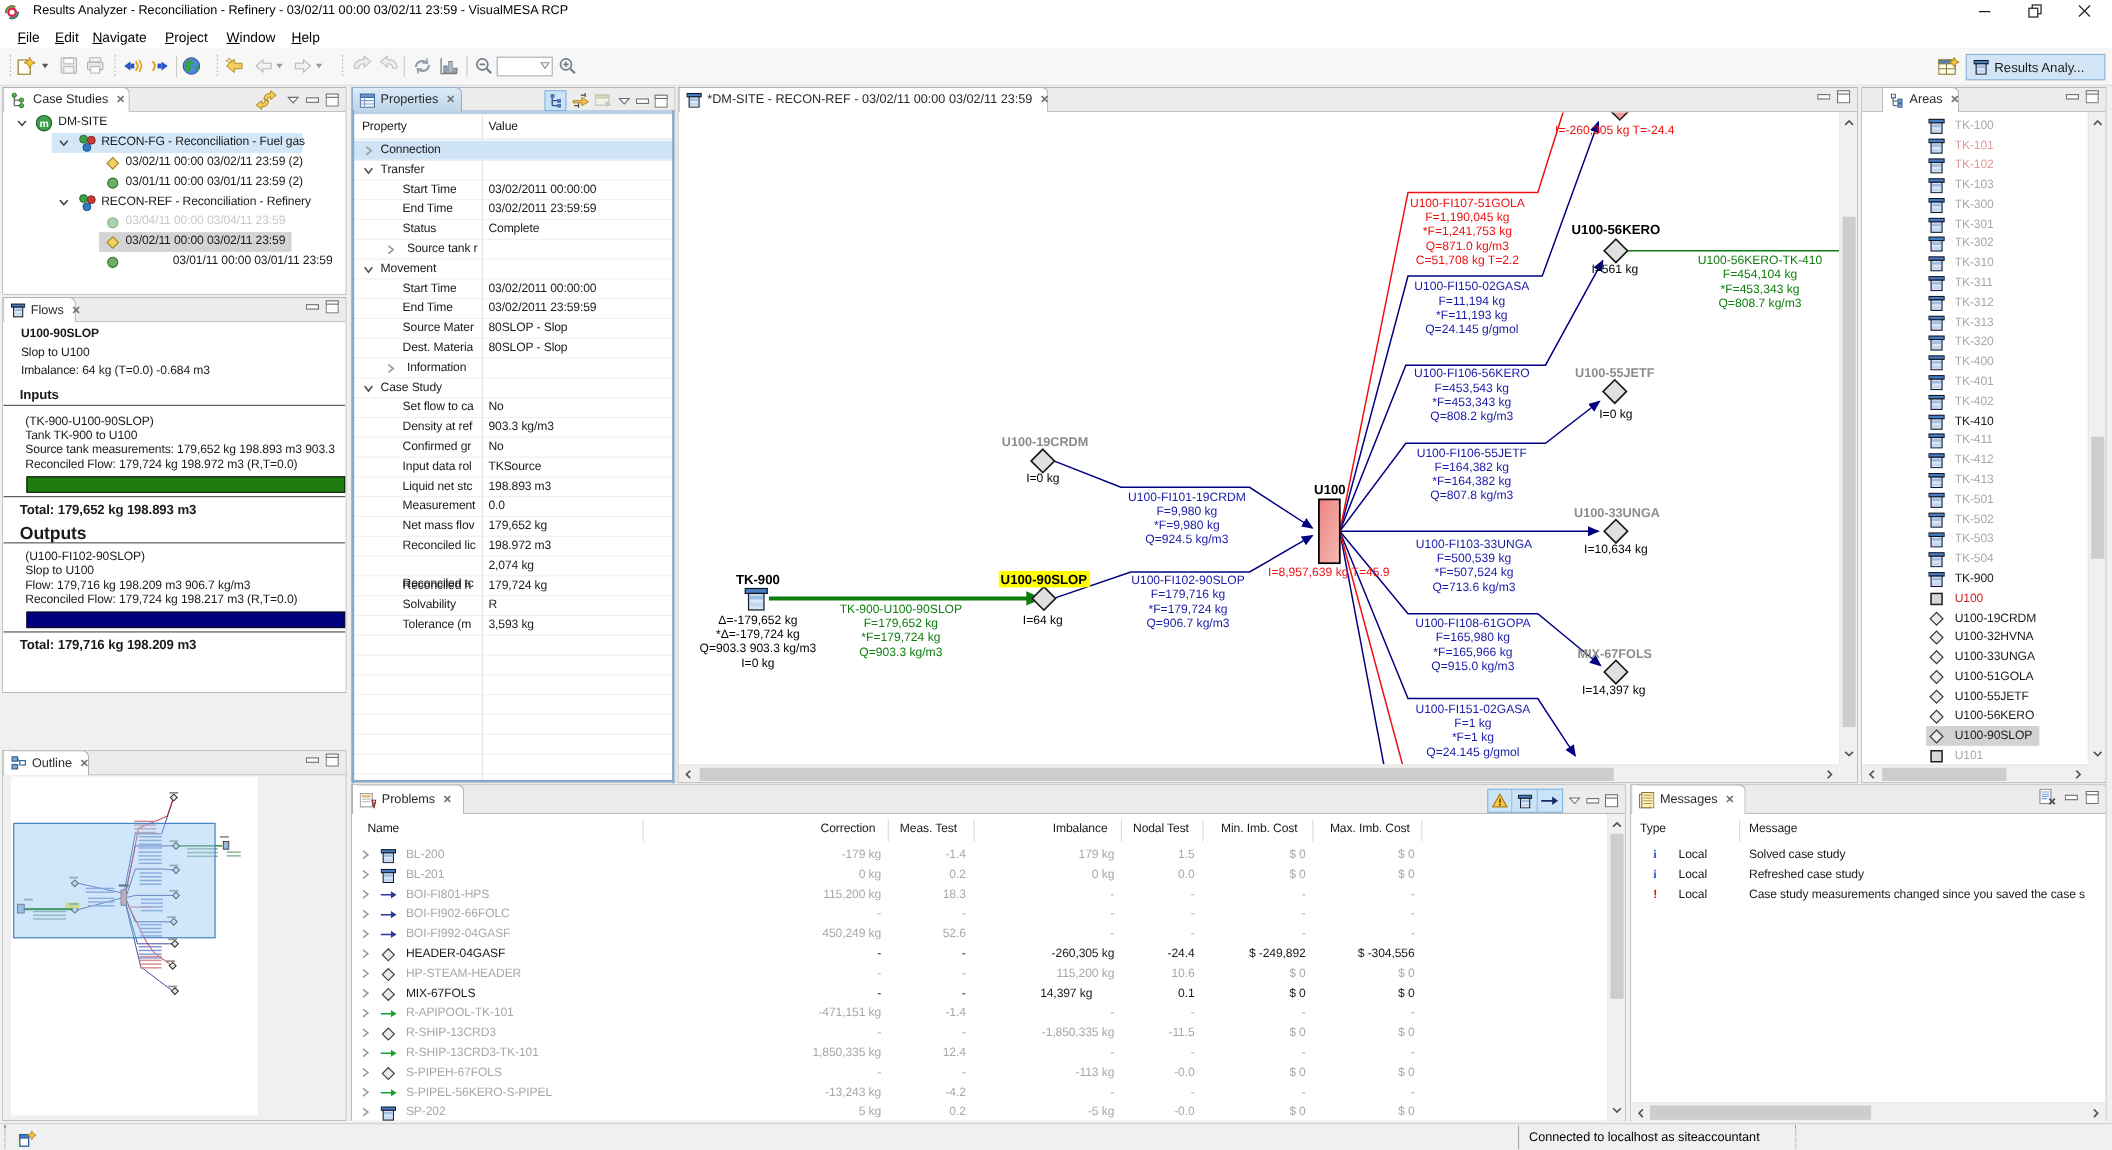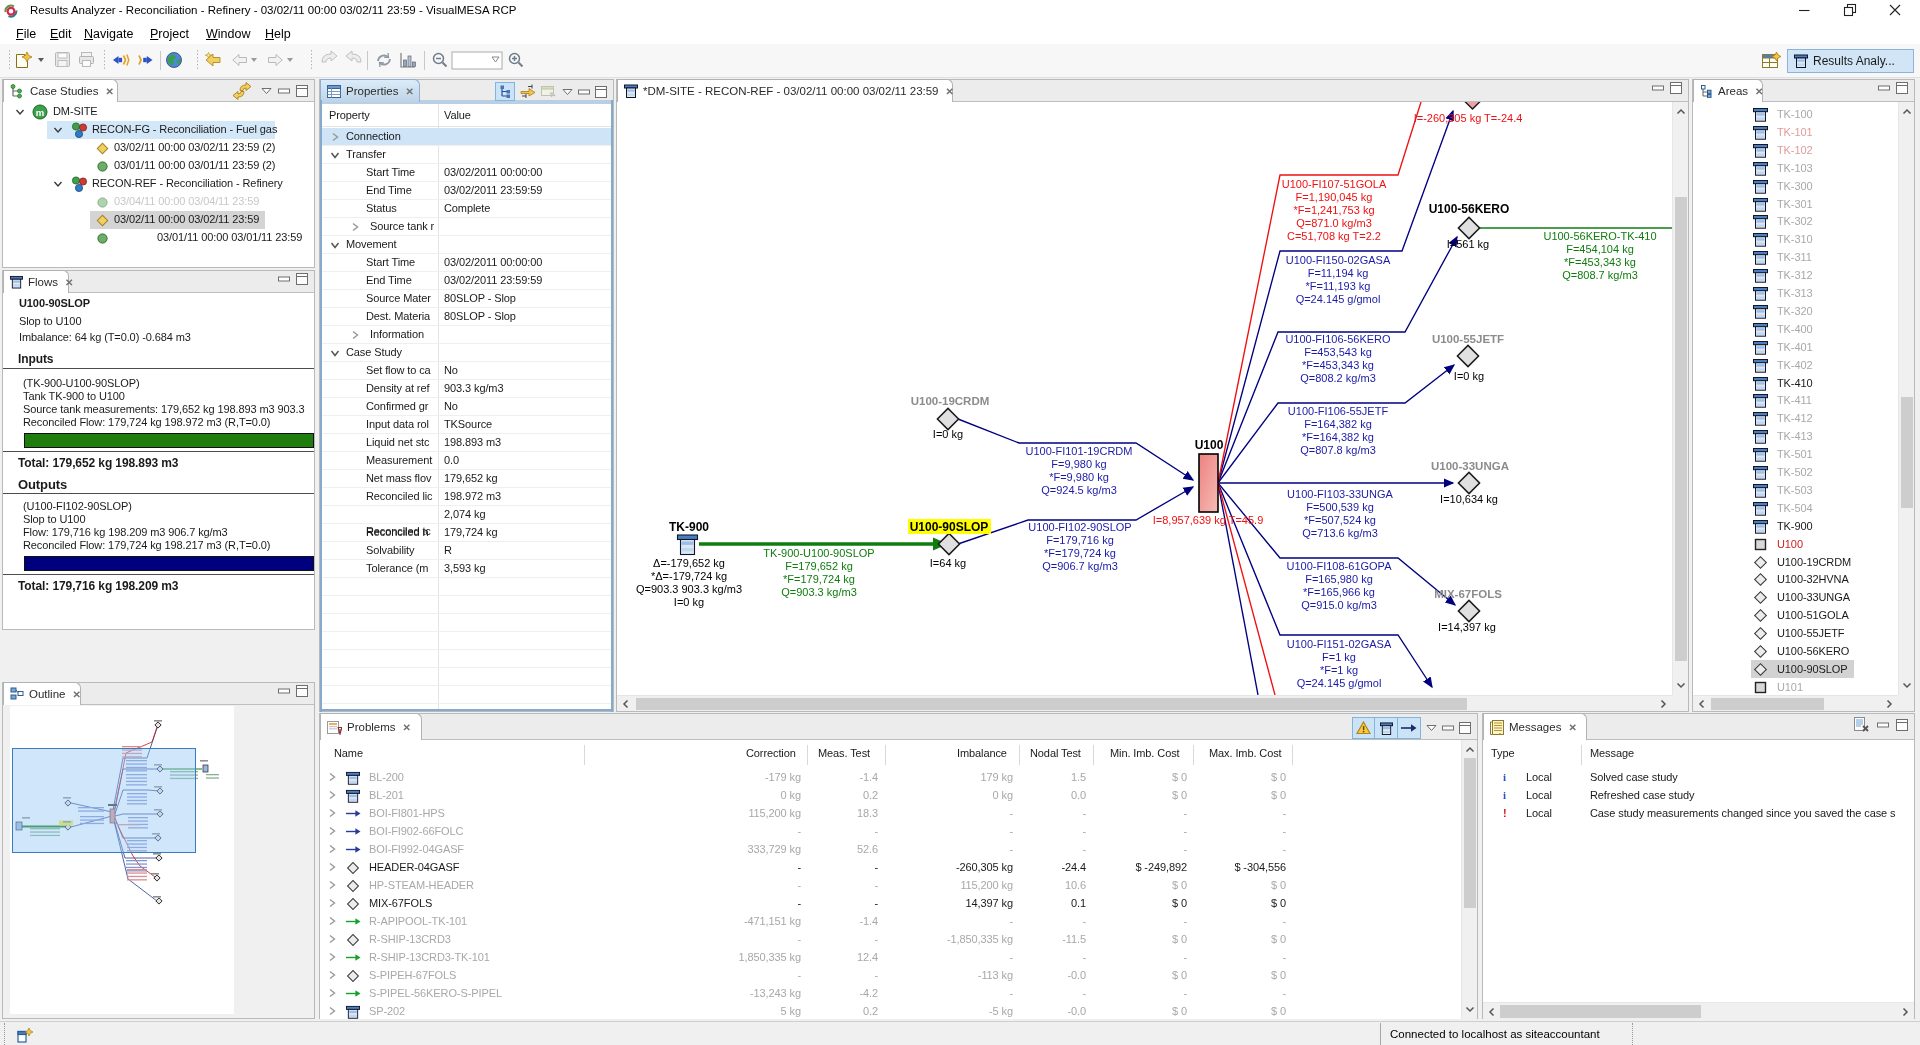--- a/index.html
+++ b/index.html
@@ -299,21 +299,21 @@
     <div class="abs" style="left:16px;top:38px;">Imbalance: 64 kg (T=0.0) -0.684 m3</div>
     <div class="abs" style="left:15px;top:59px;font-weight:bold;font-size:12px;">Inputs</div>
     <div class="abs" style="left:0;top:75px;width:100%;height:1px;background:#4d4d4d;"></div>
     <div class="abs" style="left:20px;top:84px;">(TK-900-U100-90SLOP)</div>
     <div class="abs" style="left:20px;top:97px;">Tank TK-900 to U100</div>
     <div class="abs" style="left:20px;top:110px;white-space:nowrap;">Source tank measurements: 179,652 kg 198.893 m3 903.3</div>
     <div class="abs" style="left:20px;top:123px;white-space:nowrap;">Reconciled Flow: 179,724 kg 198.972 m3 (R,T=0.0)</div>
     <div class="abs" style="left:21px;top:140px;width:290px;height:15px;background:#1e7d0d;border:1px solid #111;"></div>
     <div class="abs" style="left:0;top:158px;width:100%;height:1px;background:#4d4d4d;"></div>
     <div class="abs" style="left:15px;top:163px;font-weight:bold;font-size:12px;">Total: 179,652 kg 198.893 m3</div>
-    <div class="abs" style="left:15px;top:184px;font-weight:bold;font-size:13px;">Outputs</div>
+    <div class="abs" style="left:15px;top:184px;font-weight:bold;font-size:16px;">Outputs</div>
     <div class="abs" style="left:0;top:200px;width:100%;height:1px;background:#4d4d4d;"></div>
     <div class="abs" style="left:20px;top:207px;">(U100-FI102-90SLOP)</div>
     <div class="abs" style="left:20px;top:220px;">Slop to U100</div>
     <div class="abs" style="left:20px;top:233px;white-space:nowrap;">Flow: 179,716 kg 198.209 m3 906.7 kg/m3</div>
     <div class="abs" style="left:20px;top:246px;white-space:nowrap;">Reconciled Flow: 179,724 kg 198.217 m3 (R,T=0.0)</div>
     <div class="abs" style="left:21px;top:263px;width:290px;height:15px;background:#00007f;border:1px solid #111;"></div>
     <div class="abs" style="left:0;top:281px;width:100%;height:1px;background:#4d4d4d;"></div>
     <div class="abs" style="left:15px;top:286px;font-weight:bold;font-size:12px;">Total: 179,716 kg 198.209 m3</div>
 
     <div class="scroll-h" style="left:0;top:362px;width:311px;height:17px;">
@@ -801,21 +801,21 @@
     <div class="thumb" style="left:19px;top:2px;width:831px;height:12px;"></div>
     <svg class="abs" style="right:4px;top:3px;" width="10" height="10" viewBox="0 0 10 10">
         <path d="M3.5 1.5 L7 5 L3.5 8.5" fill="none" stroke="#555" stroke-width="1.5"></path>
       </svg>
   </div>
   <div class="abs" style="right:0;bottom:0;width:16px;height:16px;background:#f0f0f0;"></div>
 </div>
 
 <div class="panel" id="areas" style="left:1692px;top:79px;width:223px;height:633px;">
   <div class="tabrow"></div>
-  <div class="tab" style="width:70px;">
+  <div class="tab" style="width:70px;margin-left:18px;">
     <svg width="13" height="13" viewBox="0 0 13 13" style="margin-right:5px;">
       <g fill="none" stroke="#6a6a6a" stroke-width="1.1">
           <path d="M3 3 L3 11 M3 7 L7 7 M3 11 L7 11"></path>
         </g>
       <rect x="1.5" y="0.5" width="3.5" height="3.5" fill="#fff" stroke="#2d5c8f"></rect>
       <rect x="7.5" y="5.2" width="3.5" height="3.5" fill="#7aa7d4" stroke="#2d5c8f"></rect>
       <rect x="7.5" y="9.4" width="3.5" height="3.5" fill="#7aa7d4" stroke="#2d5c8f"></rect>
     </svg>
     Areas<span class="x">✕</span>
   </div>
@@ -1189,21 +1189,21 @@
       <span class="abs" style="left:707px;top:85px;width:160px;text-align:right;color:#a8a8a8;">-</span>
       <span class="abs" style="left:806px;top:85px;width:160px;text-align:right;color:#a8a8a8;">-</span>
       <svg class="abs" style="left:7px;top:104px;" width="10" height="10" viewBox="0 0 10 10">
         <path d="M3 1.5 L7.5 5 L3 8.5" fill="none" stroke="#9a9a9a" stroke-width="1.4"></path>
       </svg>
       <svg class="abs" style="left:26px;top:103px;" width="15" height="13" viewBox="0 0 16 13">
         <line x1="0" y1="6.5" x2="11" y2="6.5" stroke="#2a3a9b" stroke-width="1.5"></line>
         <path d="M10 3 L15.5 6.5 L10 10 Z" fill="#2a3a9b"></path>
       </svg>
       <span class="abs" style="left:49px;top:103px;color:#a8a8a8;">BOI-FI992-04GASF</span>
-      <span class="abs" style="left:321px;top:103px;width:160px;text-align:right;color:#a8a8a8;">333,729 kg</span>
+      <span class="abs" style="left:321px;top:103px;width:160px;text-align:right;color:#a8a8a8;">450,249 kg</span>
       <span class="abs" style="left:398px;top:103px;width:160px;text-align:right;color:#a8a8a8;">52.6</span>
       <span class="abs" style="left:533px;top:103px;width:160px;text-align:right;color:#a8a8a8;">-</span>
       <span class="abs" style="left:606px;top:103px;width:160px;text-align:right;color:#a8a8a8;">-</span>
       <span class="abs" style="left:707px;top:103px;width:160px;text-align:right;color:#a8a8a8;">-</span>
       <span class="abs" style="left:806px;top:103px;width:160px;text-align:right;color:#a8a8a8;">-</span>
       <svg class="abs" style="left:7px;top:122px;" width="10" height="10" viewBox="0 0 10 10">
         <path d="M3 1.5 L7.5 5 L3 8.5" fill="none" stroke="#9a9a9a" stroke-width="1.4"></path>
       </svg>
       <svg class="abs" style="left:26px;top:121px;" width="14" height="14" viewBox="0 0 15 15">
         <rect x="3.4" y="3.4" width="8.2" height="8.2" transform="rotate(45,7.5,7.5)" fill="#ececec" stroke="#3a3a3a" stroke-width="1.1"></rect>
@@ -1230,21 +1230,21 @@
       <span class="abs" style="left:806px;top:139px;width:160px;text-align:right;color:#a8a8a8;">$ 0</span>
       <svg class="abs" style="left:7px;top:158px;" width="10" height="10" viewBox="0 0 10 10">
         <path d="M3 1.5 L7.5 5 L3 8.5" fill="none" stroke="#9a9a9a" stroke-width="1.4"></path>
       </svg>
       <svg class="abs" style="left:26px;top:157px;" width="14" height="14" viewBox="0 0 15 15">
         <rect x="3.4" y="3.4" width="8.2" height="8.2" transform="rotate(45,7.5,7.5)" fill="#ececec" stroke="#3a3a3a" stroke-width="1.1"></rect>
       </svg>
       <span class="abs" style="left:49px;top:157px;color:#1a1a1a;">MIX-67FOLS</span>
       <span class="abs" style="left:321px;top:157px;width:160px;text-align:right;color:#1a1a1a;">-</span>
       <span class="abs" style="left:398px;top:157px;width:160px;text-align:right;color:#1a1a1a;">-</span>
-      <span class="abs" style="left:533px;top:157px;width:160px;text-align:right;color:#1a1a1a;">14,397 kg</span>
+      <span class="abs" style="left:513px;top:157px;width:160px;text-align:right;color:#1a1a1a;">14,397 kg</span>
       <span class="abs" style="left:606px;top:157px;width:160px;text-align:right;color:#1a1a1a;">0.1</span>
       <span class="abs" style="left:707px;top:157px;width:160px;text-align:right;color:#1a1a1a;">$ 0</span>
       <span class="abs" style="left:806px;top:157px;width:160px;text-align:right;color:#1a1a1a;">$ 0</span>
       <svg class="abs" style="left:7px;top:176px;" width="10" height="10" viewBox="0 0 10 10">
         <path d="M3 1.5 L7.5 5 L3 8.5" fill="none" stroke="#9a9a9a" stroke-width="1.4"></path>
       </svg>
       <svg class="abs" style="left:26px;top:175px;" width="15" height="13" viewBox="0 0 16 13">
         <line x1="0" y1="6.5" x2="11" y2="6.5" stroke="#18a02c" stroke-width="1.5"></line>
         <path d="M10 3 L15.5 6.5 L10 10 Z" fill="#18a02c"></path>
       </svg>

